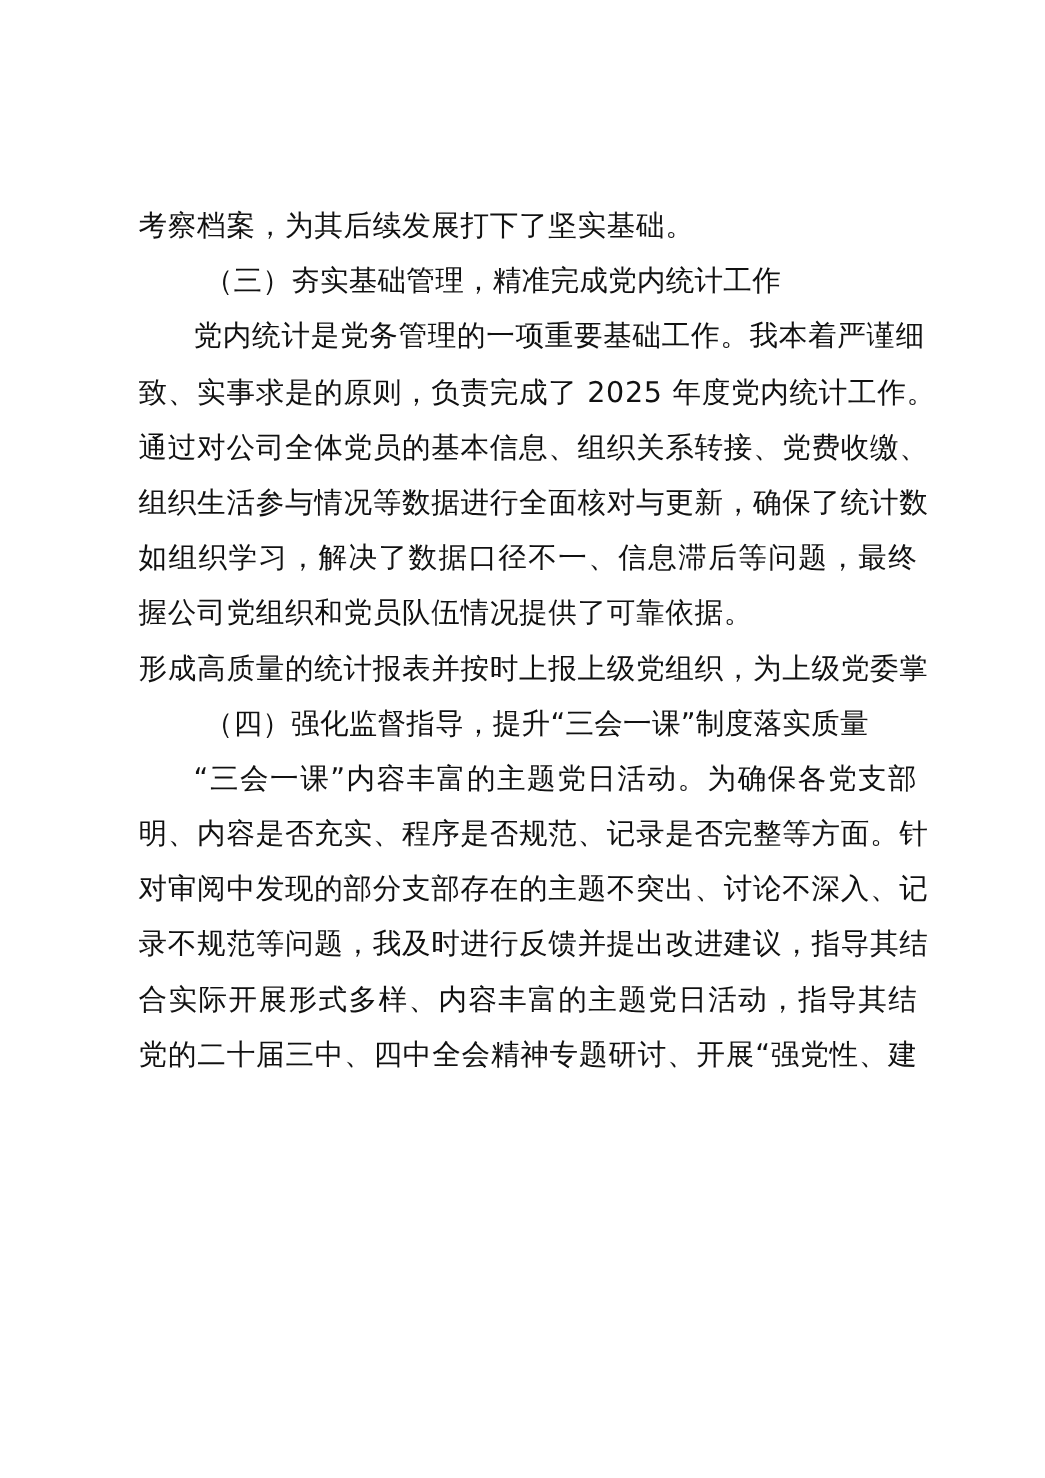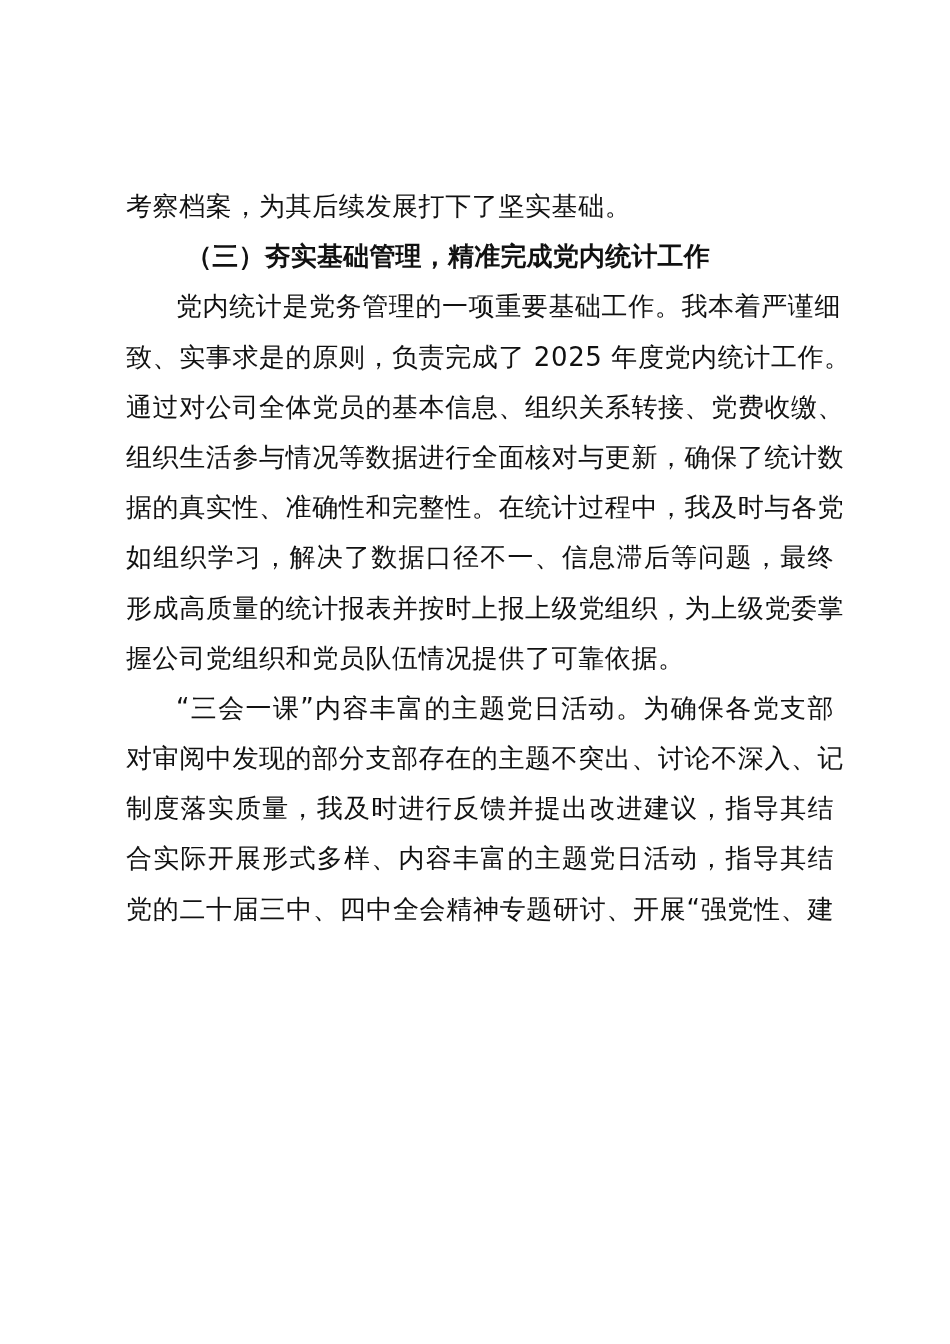--- a/index.html
+++ b/index.html
@@ -28,21 +28,21 @@
       font-size: 26px;
       white-space: nowrap;
       letter-spacing: 0.6px;
       text-align: justify;
       text-align-last: justify;
     }
     .line.last {
       text-align-last: left;
     }
     .heading {
-      font-weight: bold;
+      font-weight: normal;
       padding-left: 60px;
       text-align-last: left;
       letter-spacing: 0.2px;
     }
     .indent {
       padding-left: 50px;
     }
   </style>
 </head>
 <body>
@@ -51,27 +51,28 @@
 
   <span class="line last">考察档案，为其后续发展打下了坚实基础。</span>
 
   <span class="line heading">（三）夯实基础管理，精准完成党内统计工作</span>
 
   <div>
     <span class="line indent">党内统计是党务管理的一项重要基础工作。我本着严谨细</span>
     <span class="line">致、实事求是的原则，负责完成了 2025 年度党内统计工作。</span>
     <span class="line">通过对公司全体党员的基本信息、组织关系转接、党费收缴、</span>
     <span class="line">组织生活参与情况等数据进行全面核对与更新，确保了统计数</span>
-    <span class="line">据的真实性、准确性和完整性。在统计过程中，我及时与各党</span>
     <span class="line">如组织学习，解决了数据口径不一、信息滞后等问题，最终</span>
+    <span class="line last">握公司党组织和党员队伍情况提供了可靠依据。</span>
     <span class="line">形成高质量的统计报表并按时上报上级党组织，为上级党委掌</span>
-    <span class="line last">握公司党组织和党员队伍情况提供了可靠依据。</span>
   </div>
 
+  <span class="line heading">（四）强化监督指导，提升“三会一课”制度落实质量</span>
 
   <div>
     <span class="line indent">“三会一课”内容丰富的主题党日活动。为确保各党支部</span>
+    <span class="line">明、内容是否充实、程序是否规范、记录是否完整等方面。针</span>
     <span class="line">对审阅中发现的部分支部存在的主题不突出、讨论不深入、记</span>
-    <span class="line">制度落实质量，我及时进行反馈并提出改进建议，指导其结</span>
+    <span class="line">录不规范等问题，我及时进行反馈并提出改进建议，指导其结</span>
     <span class="line">合实际开展形式多样、内容丰富的主题党日活动，指导其结</span>
     <span class="line">党的二十届三中、四中全会精神专题研讨、开展“强党性、建</span>
   </div>
 </div>
 
 </body></html>

